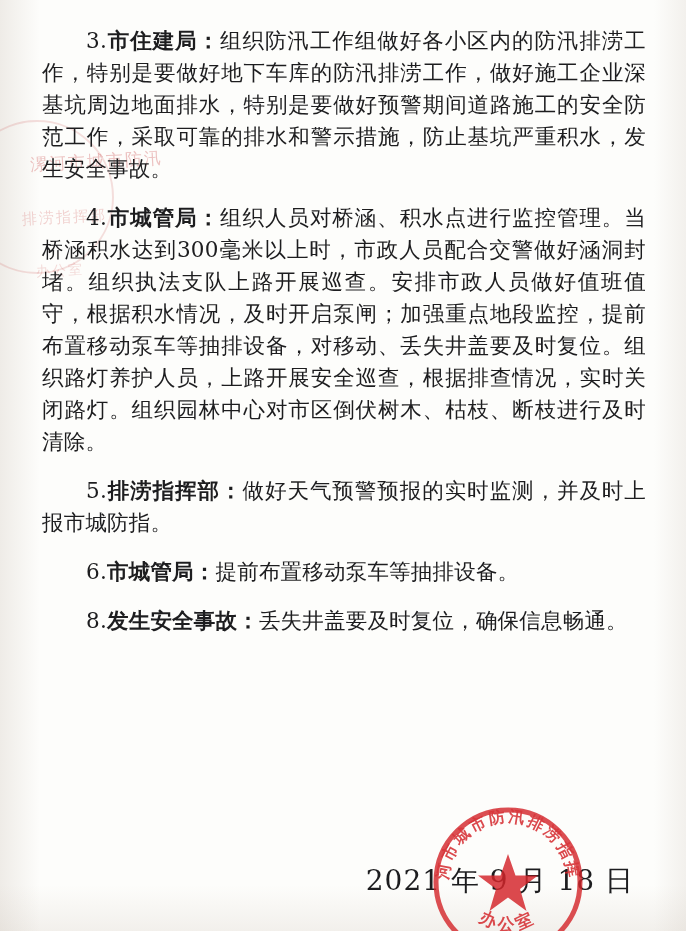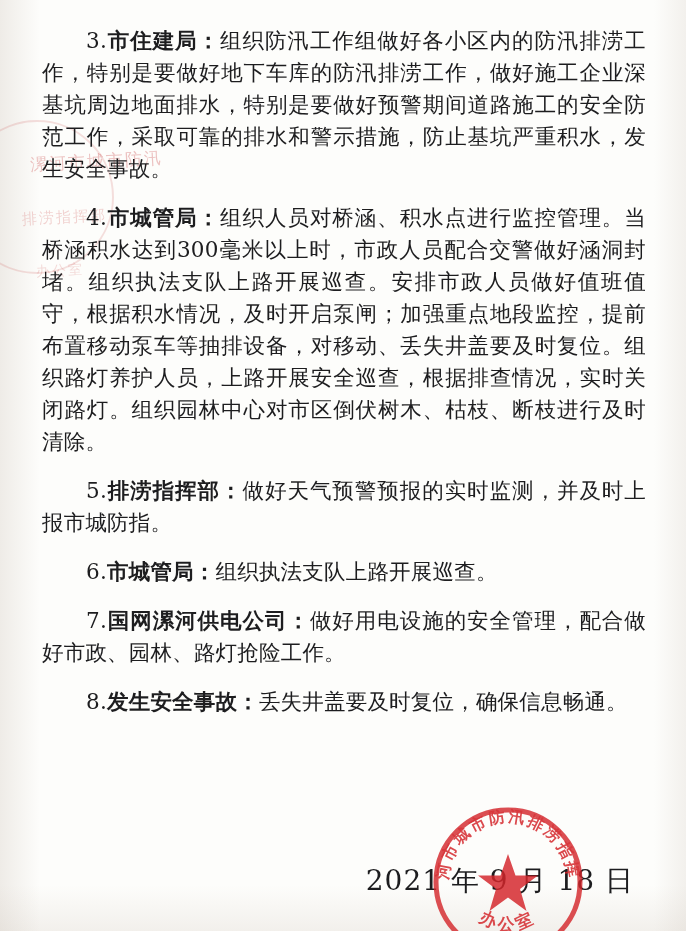--- a/index.html
+++ b/index.html
@@ -135,26 +135,23 @@
 
     <p class="para indent">
       <span>4.</span><span class="lead">市城管局：</span><span>组织人员对桥涵、积水点进行监控管理。当桥涵积水达到300毫米以上时，市政人员配合交警做好涵洞封堵。组织执法支队上路开展巡查。安排市政人员做好值班值守，根据积水情况，及时开启泵闸；加强重点地段监控，提前布置移动泵车等抽排设备，对移动、丢失井盖要及时复位。组织路灯养护人员，上路开展安全巡查，根据排查情况，实时关闭路灯。组织园林中心对市区倒伏树木、枯枝、断枝进行及时清除。</span>
     </p>
 
     <p class="para indent">
       <span>5.</span><span class="lead">排涝指挥部：</span><span>做好天气预警预报的实时监测，并及时上报市城防指。</span>
     </p>
 
     <p class="para indent">
-      <span>6.</span><span class="lead">市城管局：</span><span>组织执法支队上路开展巡查。</span>
+      <span>6.</span><span class="lead">市城管局：</span><span>提前布置移动泵车等抽排设备。</span>
     </p>
 
-    <p class="para indent">
-      <span>7.</span><span class="lead">国网漯河供电公司：</span><span>做好用电设施的安全管理，配合做好市政、园林、路灯抢险工作。</span>
-    </p>
 
     <p class="para indent">
       <span>8.</span><span class="lead">发生安全事故：</span><span>丢失井盖要及时复位，确保信息畅通。</span>
     </p>
 
 
   </div>
 
   <div id="date-line">2021 年 9 月 18 日</div>
 

